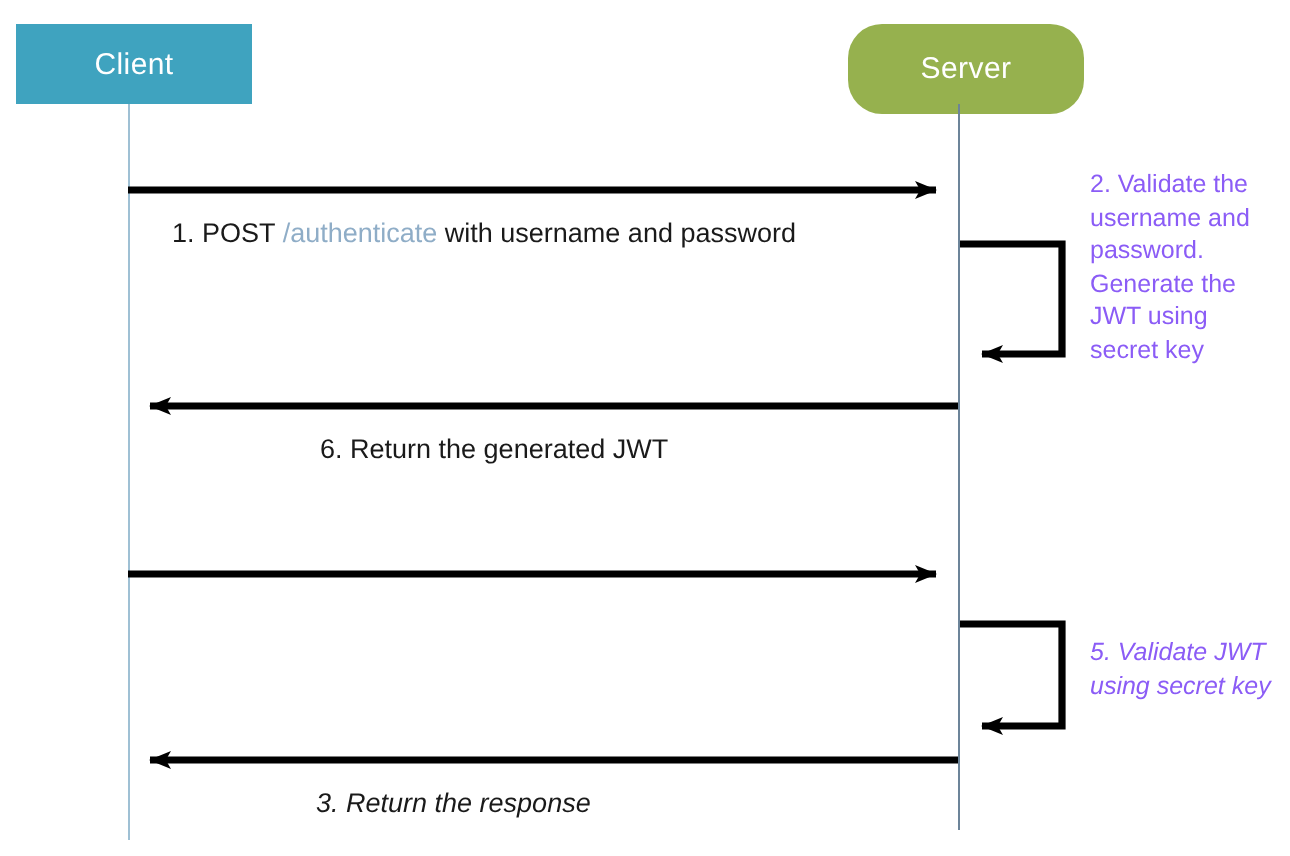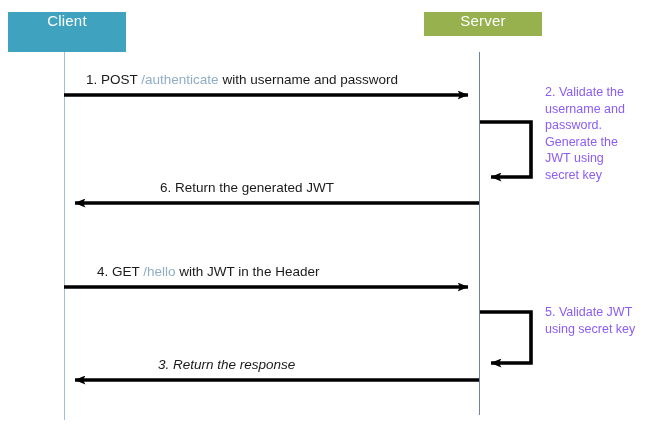--- a/index.html
+++ b/index.html
@@ -14,39 +14,41 @@
     position: relative;
     width: 645px;
     height: 428px;
     background: #ffffff;
     overflow: hidden;
   }
   
   .participant-box {
     position: absolute;
     display: flex;
+    align-items: center;
     justify-content: center;
     color: #ffffff;
     font-size: 15px;
     letter-spacing: 0.2px;
     box-sizing: border-box;
   }
   #participant-client {
     left: 8px;
     top: 12px;
     width: 118px;
     height: 40px;
     background: #3fa3bf;
   }
   #participant-server {
     left: 424px;
     top: 12px;
     width: 118px;
-    height: 24px;
+    height: 45px;
     background: #96b14e;
+    border-radius: 17px;
   }
   
   .lifeline {
     position: absolute;
     width: 1px;
   }
   #lifeline-client {
     left: 64px;
     top: 52px;
     height: 368px;
@@ -65,39 +67,40 @@
     top: 0;
     width: 645px;
     height: 428px;
   }
   
   .msg-label {
     position: absolute;
     font-size: 13.5px;
     color: #1a1a1a;
     white-space: nowrap;
+    margin-top: 37px;
   }
   .msg-label .path-token {
     color: #8fadc7;
   }
   #label-msg-1 { left: 86px;  top: 72px; }
   #label-msg-3 { left: 160px; top: 180px; }
   #label-msg-4 { left: 97px;  top: 264px; }
   #label-msg-6 { left: 158px; top: 357px; font-style: italic; }
 
   
   .note {
     position: absolute;
     font-size: 12.5px;
     line-height: 16.5px;
     color: #8b5cf6;
     width: 92px;
   }
   #note-validate-credentials { left: 545px; top: 84px; }
-  #note-validate-jwt        { left: 545px; top: 304px; }
+  #note-validate-jwt        { left: 545px; top: 318px; font-style: italic; }
 </style>
 </head>
 <body>
 
 <div id="diagram-root">
 
   <div class="participant-box" id="participant-client">
     <span>Client</span>
   </div>
 
@@ -135,26 +138,20 @@
     <span>1.</span>
     <span>POST</span>
     <span class="path-token">/authenticate</span>
     <span>with username and password</span>
   </div>
 
   <div class="msg-label" id="label-msg-3">
     <span>6. Return the generated JWT</span>
   </div>
 
-  <div class="msg-label" id="label-msg-4">
-    <span>4.</span>
-    <span>GET</span>
-    <span class="path-token">/hello</span>
-    <span>with JWT in the Header</span>
-  </div>
 
   <div class="msg-label" id="label-msg-6">
     <span>3. Return the response</span>
   </div>
 
   <div class="note" id="note-validate-credentials">2. Validate the username and password. Generate the JWT using secret key</div>
 
   <div class="note" id="note-validate-jwt">5. Validate JWT using secret key</div>
 
 </div>

